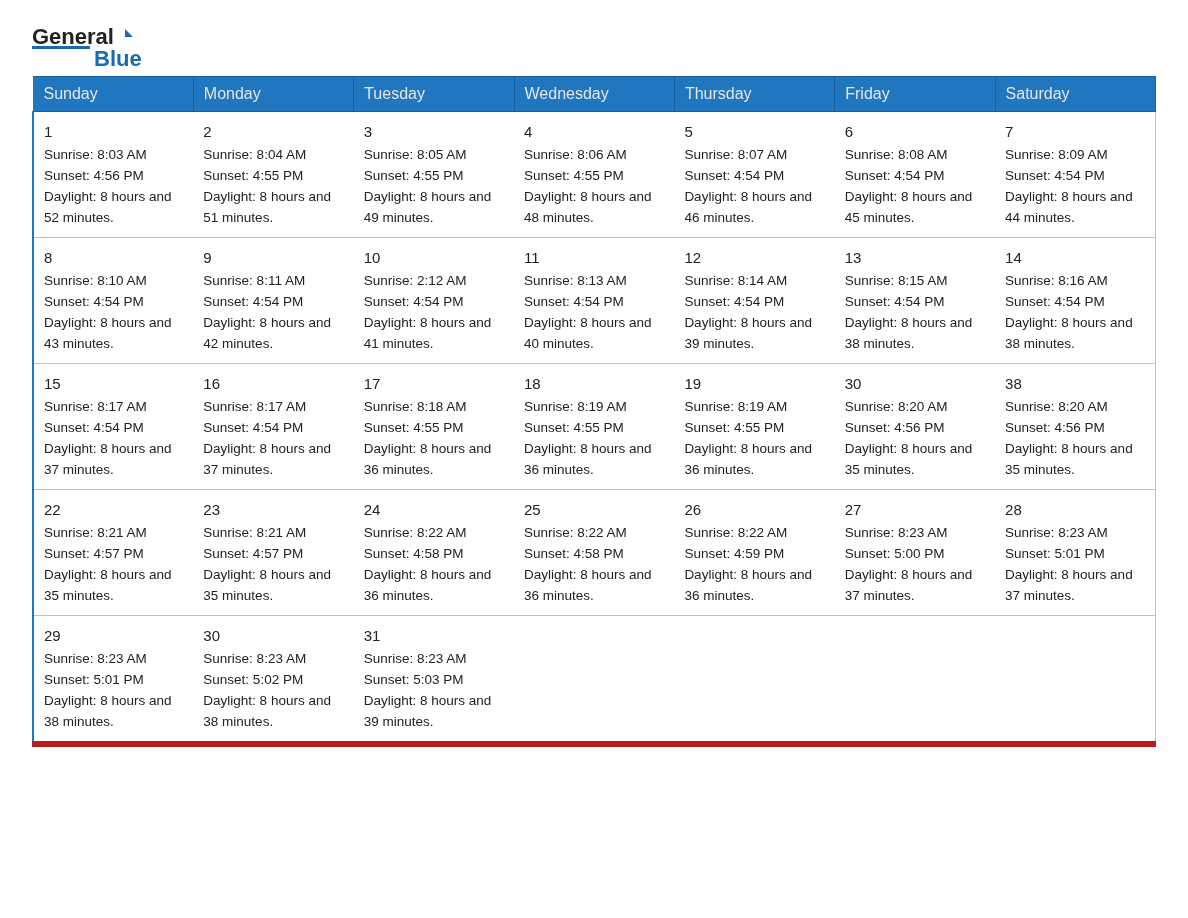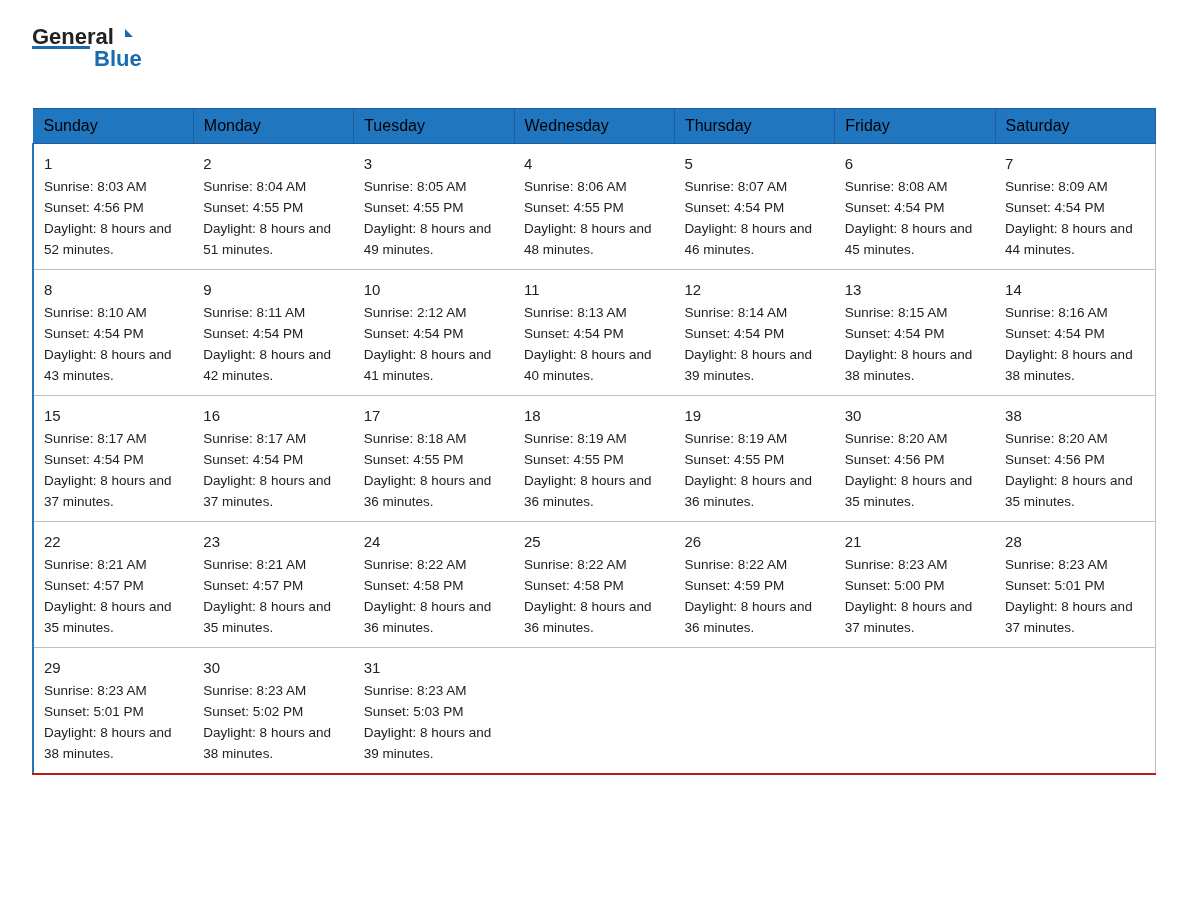--- a/index.html
+++ b/index.html
@@ -8,21 +8,21 @@
       background: #fff;
       color: #222;
       padding: 24px 32px;
       width: 1188px;
       min-height: 918px;
     }
     .header {
       display: flex;
       justify-content: space-between;
       align-items: flex-start;
-      margin-bottom: 36px;
+      margin-bottom: 4px;
     }
     .logo {
       display: flex;
       flex-direction: column;
       align-items: flex-start;
     }
     .logo-text {
       display: flex;
       align-items: center;
       font-size: 22px;
@@ -45,39 +45,39 @@
       color: #333;
       margin-top: 4px;
     }
     table {
       width: 100%;
       border-collapse: collapse;
       table-layout: fixed;
     }
     thead tr th {
       background: #2176c0;
-      color: #000000;
+      color: #e5e5e5;
       font-size: 16px;
       font-weight: normal;
       padding: 8px 10px;
       text-align: left;
       border: 1px solid #1a5fa0;
     }
     tbody tr td {
       vertical-align: top;
       padding: 8px 10px;
       font-size: 13.5px;
       border: none;
       border-bottom: 1px solid #c0c0c0;
       line-height: 1.55;
       background: #fff;
       min-height: 90px;
     }
     tbody tr:last-child td {
-      border-bottom: 2px solid #b91c1c;
+      border-bottom: 6px solid #b91c1c;
     }
     .day-num {
       font-size: 15px;
       font-weight: normal;
       display: block;
       margin-bottom: 2px;
     }
     .day-info {
       font-size: 13.5px;
       color: #222;
@@ -152,21 +152,21 @@
         <td><span class="day-num">19</span><span class="day-info">Sunrise: 8:19 AM</span><br><span class="day-info">Sunset: 4:55 PM</span><br><span class="day-info">Daylight: 8 hours and 36 minutes.</span></td>
         <td><span class="day-num">30</span><span class="day-info">Sunrise: 8:20 AM</span><br><span class="day-info">Sunset: 4:56 PM</span><br><span class="day-info">Daylight: 8 hours and 35 minutes.</span></td>
         <td><span class="day-num">38</span><span class="day-info">Sunrise: 8:20 AM</span><br><span class="day-info">Sunset: 4:56 PM</span><br><span class="day-info">Daylight: 8 hours and 35 minutes.</span></td>
       </tr>
       <tr>
         <td><span class="day-num">22</span><span class="day-info">Sunrise: 8:21 AM</span><br><span class="day-info">Sunset: 4:57 PM</span><br><span class="day-info">Daylight: 8 hours and 35 minutes.</span></td>
         <td><span class="day-num">23</span><span class="day-info">Sunrise: 8:21 AM</span><br><span class="day-info">Sunset: 4:57 PM</span><br><span class="day-info">Daylight: 8 hours and 35 minutes.</span></td>
         <td><span class="day-num">24</span><span class="day-info">Sunrise: 8:22 AM</span><br><span class="day-info">Sunset: 4:58 PM</span><br><span class="day-info">Daylight: 8 hours and 36 minutes.</span></td>
         <td><span class="day-num">25</span><span class="day-info">Sunrise: 8:22 AM</span><br><span class="day-info">Sunset: 4:58 PM</span><br><span class="day-info">Daylight: 8 hours and 36 minutes.</span></td>
         <td><span class="day-num">26</span><span class="day-info">Sunrise: 8:22 AM</span><br><span class="day-info">Sunset: 4:59 PM</span><br><span class="day-info">Daylight: 8 hours and 36 minutes.</span></td>
-        <td><span class="day-num">21</span><span class="day-info">Sunrise: 8:23 AM</span><br><span class="day-info">Sunset: 5:00 PM</span><br><span class="day-info">Daylight: 8 hours and 37 minutes.</span></td>
+        <td><span class="day-num">27</span><span class="day-info">Sunrise: 8:23 AM</span><br><span class="day-info">Sunset: 5:00 PM</span><br><span class="day-info">Daylight: 8 hours and 37 minutes.</span></td>
         <td><span class="day-num">28</span><span class="day-info">Sunrise: 8:23 AM</span><br><span class="day-info">Sunset: 5:01 PM</span><br><span class="day-info">Daylight: 8 hours and 37 minutes.</span></td>
       </tr>
       <tr>
         <td><span class="day-num">29</span><span class="day-info">Sunrise: 8:23 AM</span><br><span class="day-info">Sunset: 5:01 PM</span><br><span class="day-info">Daylight: 8 hours and 38 minutes.</span></td>
         <td><span class="day-num">30</span><span class="day-info">Sunrise: 8:23 AM</span><br><span class="day-info">Sunset: 5:02 PM</span><br><span class="day-info">Daylight: 8 hours and 38 minutes.</span></td>
         <td><span class="day-num">31</span><span class="day-info">Sunrise: 8:23 AM</span><br><span class="day-info">Sunset: 5:03 PM</span><br><span class="day-info">Daylight: 8 hours and 39 minutes.</span></td>
         <td></td>
         <td></td>
         <td></td>
         <td></td>

